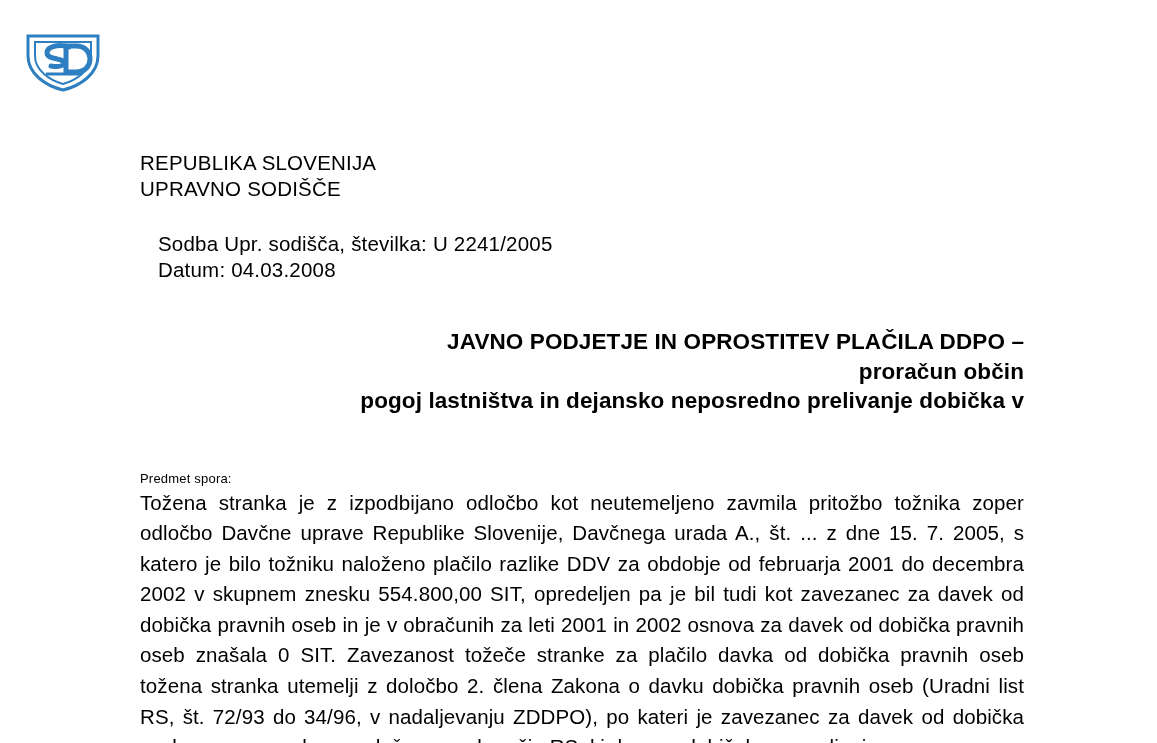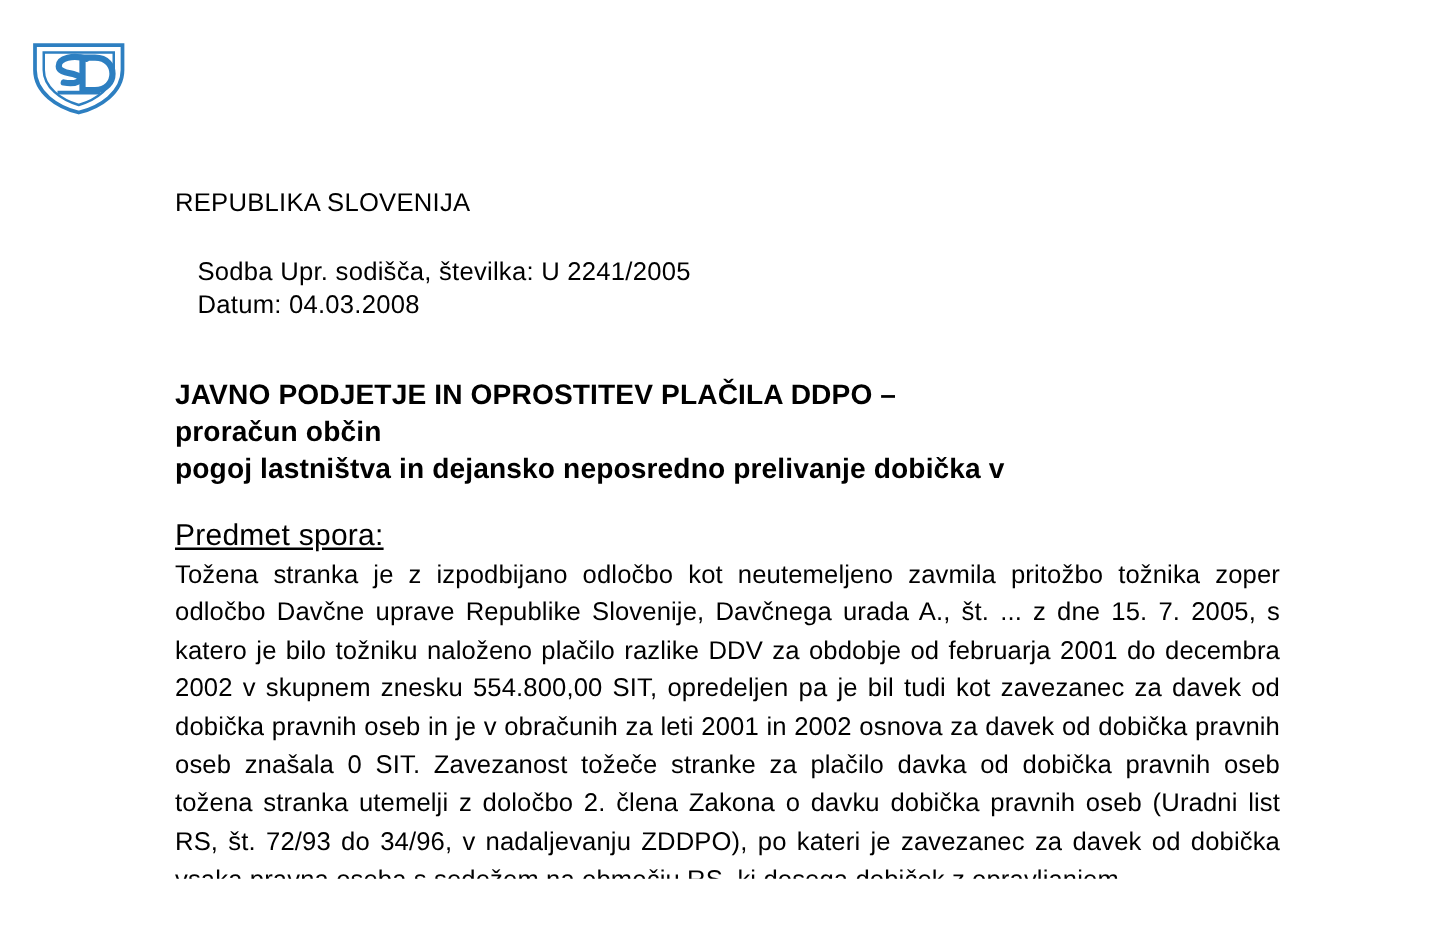--- a/index.html
+++ b/index.html
@@ -40,30 +40,29 @@
   }
   .meta {
     margin-top: 29px;
     font-size: 20.5px;
     line-height: 26px;
     letter-spacing: 0.2px;
     margin-left: 18px;
   }
   .title {
     margin-top: 44px;
-    text-align: left;
+    text-align: right;
     font-weight: bold;
     font-size: 22.5px;
     line-height: 29.5px;
     letter-spacing: 0.1px;
   }
   .section-label {
-    margin-top: 25px;
-    font-size: 24px;
-    text-decoration: underline;
+    margin-top: 55px;
+    font-size: 13px;
     letter-spacing: 0.2px;
   }
   .para {
     margin-top: 2px;
     font-size: 20.5px;
     line-height: 30.6px;
     text-align: justify;
     letter-spacing: 0.1px;
   }
   .para-clip {
@@ -83,20 +82,21 @@
       <path d="M47 17 c-10 -3 -22 -1 -22 6 c0 6 12 5 16 8 c4 3 -2 7 -12 5" fill="none" stroke="#2d7fc1" stroke-width="5" stroke-linecap="round"></path>
       <path d="M44 16 h10 c10 0 14 7 14 13 c0 7 -5 13 -14 13 h-10 Z" fill="none" stroke="#2d7fc1" stroke-width="5"></path>
       <path d="M24 44 h34" stroke="#2d7fc1" stroke-width="3"></path>
     </svg>
   </div>
 
   <div class="doc-body">
 
     <div class="authority">
       <div>REPUBLIKA SLOVENIJA</div>
+      <div>UPRAVNO SODIŠČE</div>
     </div>
 
     <div class="meta">
       <div>Sodba Upr. sodišča, številka: U 2241/2005</div>
       <div>Datum: 04.03.2008</div>
     </div>
 
     <div class="title">
       <div>JAVNO PODJETJE IN OPROSTITEV PLAČILA DDPO –</div>
       <div>proračun občin</div>

